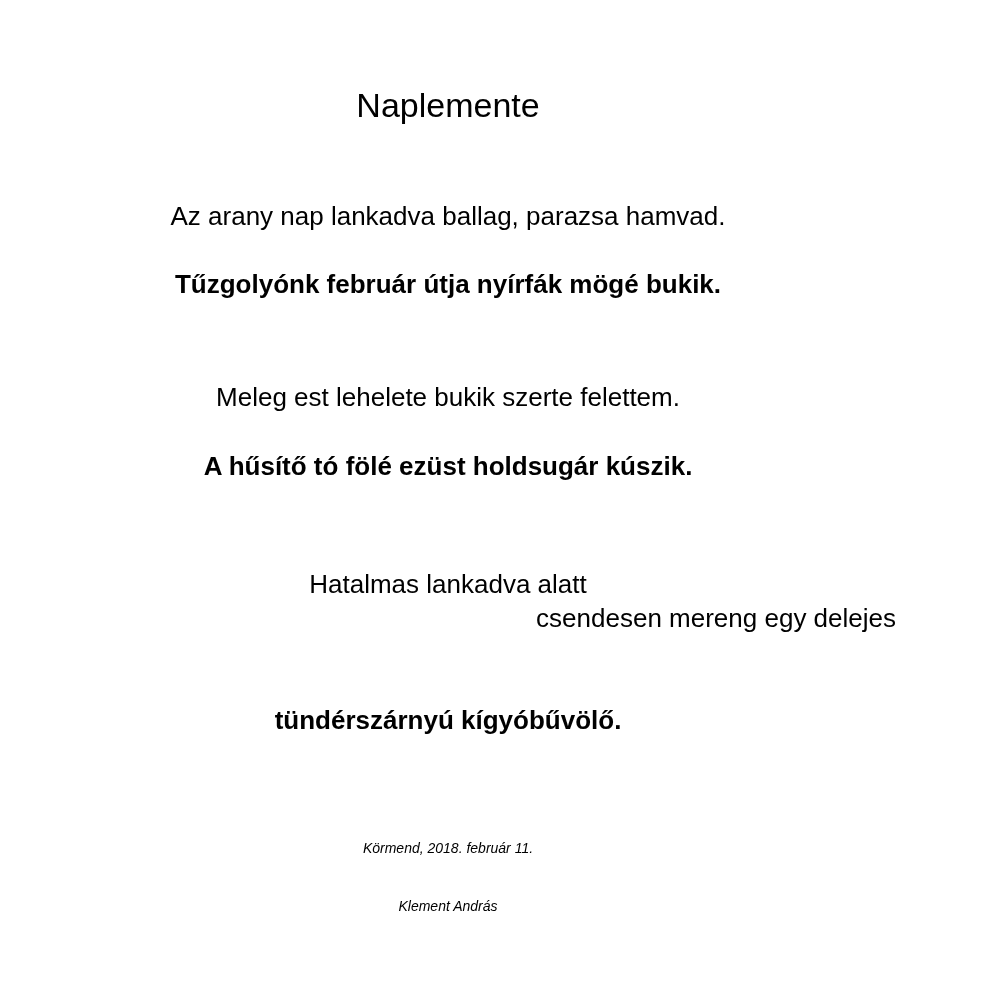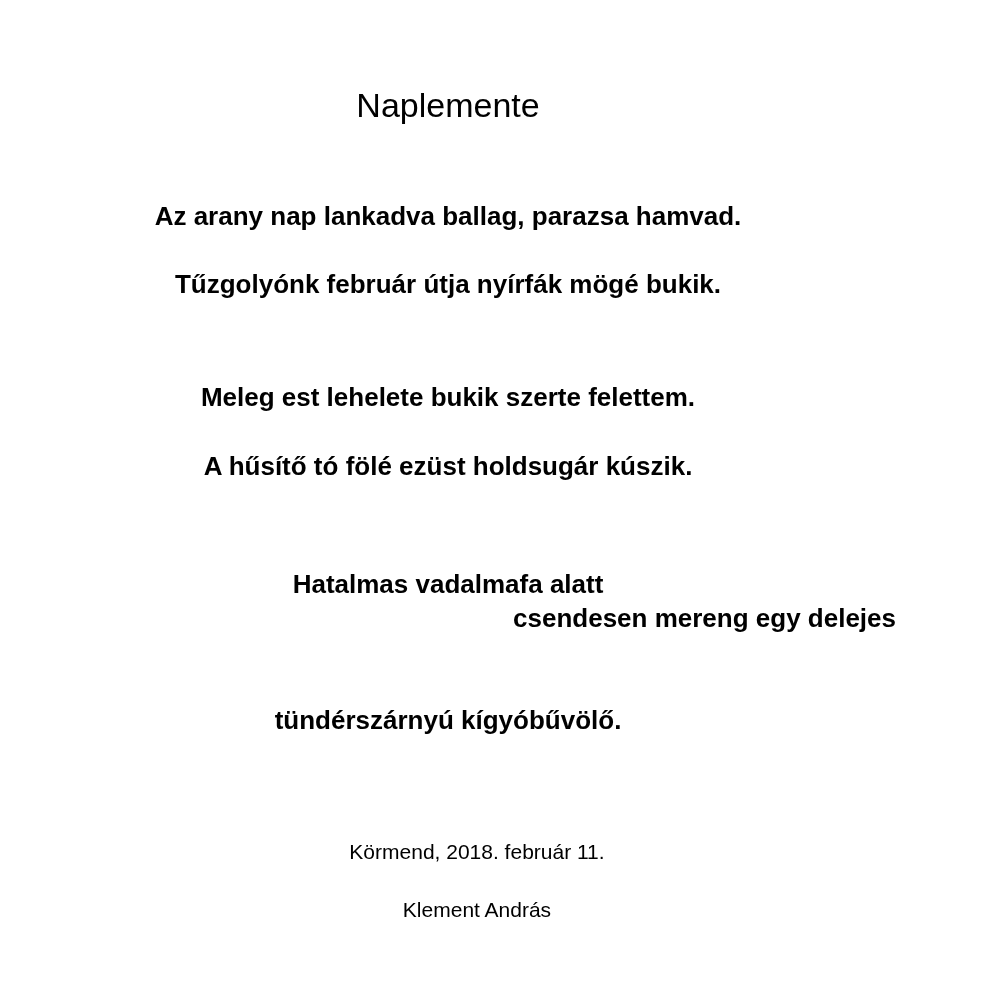--- a/index.html
+++ b/index.html
@@ -17,41 +17,41 @@
     }
     .line {
       position: absolute;
       left: 0;
       width: 896px;
       text-align: center;
       white-space: nowrap;
       line-height: 1;
     }
     .title { font-size: 34px; top: 88px; }
-    .verse { font-size: 26px; font-weight: bold; }
+    .verse { font-size: 26px; }
     .bold { font-weight: bold; }
-    .italic { font-size: 21px; margin-left: 29px; }
+    .italic { font-style: italic; font-size: 14px; }
   </style>
 </head>
 <body>
 
 <div>
   <div class="line title">Naplemente</div>
 
   <div>
     <div class="line verse" style="top:203px;">Az arany nap lankadva ballag, parazsa hamvad.</div>
     <div class="line verse bold" style="top:271px;">Tűzgolyónk február útja nyírfák mögé bukik.</div>
   </div>
 
   <div>
     <div class="line verse" style="top:384px;">Meleg est lehelete bukik szerte felettem.</div>
     <div class="line verse bold" style="top:453px;">A hűsítő tó fölé ezüst holdsugár kúszik.</div>
   </div>
 
   <div>
-    <div class="line verse" style="top:571px;">Hatalmas vadalmafa alatt</div>
+    <div class="line verse" style="top:571px;">Hatalmas lankadva alatt</div>
     <div class="line verse" style="top:605px;text-align:right;">csendesen mereng egy delejes</div>
     <div class="line verse bold" style="top:707px;">tündérszárnyú kígyóbűvölő.</div>
   </div>
 
   <div class="line italic" style="top:841px;">Körmend, 2018. február 11.</div>
   <div class="line italic" style="top:899px;">Klement András</div>
 </div>
 
 </body></html>

